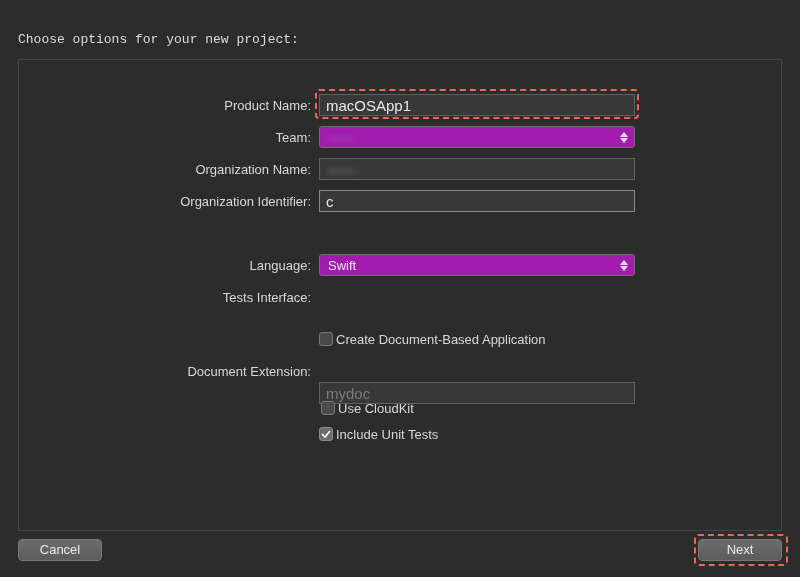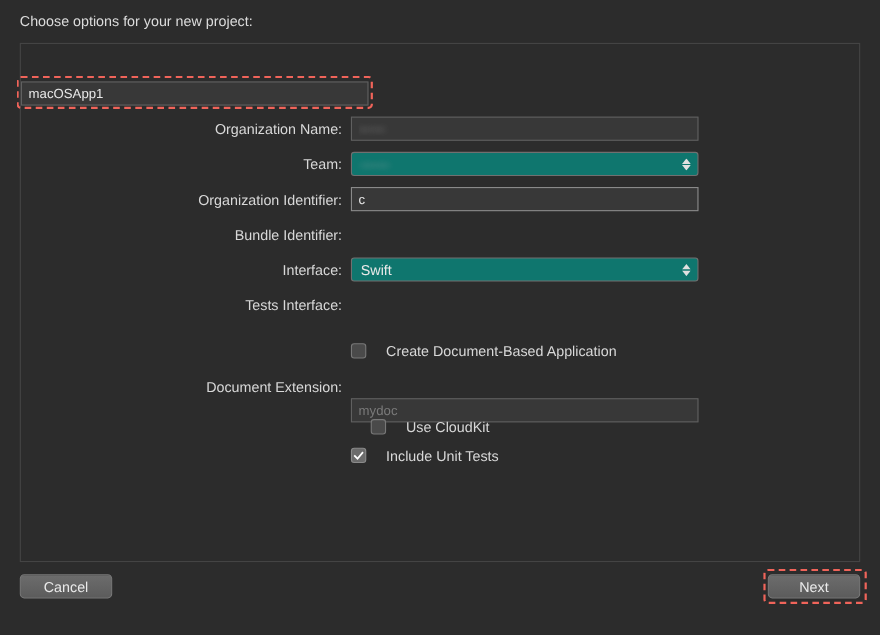--- a/index.html
+++ b/index.html
@@ -5,22 +5,23 @@
   * { box-sizing: border-box; margin: 0; padding: 0; }
   html, body { width: 800px; height: 577px; overflow: hidden; }
   body {
     background: #2c2c2c;
     font-family: -apple-system, "Helvetica Neue", Arial, sans-serif;
     font-size: 13px;
     color: #d8d8d8;
     position: relative;
   }
   .title {
-    padding: 12px 0 12px 18px;
+    padding: 32px 0 12px 18px;
     color: #dcdcdc;
+    font-family: Liberation Mono, monospace;
   }
   .panel {
     margin: 0 18px;
     border: 1px solid #444;
     height: 472px;
     padding-top: 28px;
   }
   .row {
     display: flex;
     align-items: center;
@@ -40,32 +41,32 @@
     display: flex;
     align-items: center;
   }
   .textfield {
     width: 100%;
     height: 22px;
     background: #383838;
     border: 1px solid #606060;
     border-radius: 0;
     color: #e8e8e8;
-    font-size: 12px;
+    font-size: 15px;
     padding: 0 6px;
     outline: none;
     font-family: inherit;
   }
   .textfield::placeholder { color: #7a7a7a; }
   .textfield:disabled { color: #f9a8d4; margin-top: 44px; }
   .highlight .textfield { border: 1px solid #8a8a8a; }
   .popup {
     width: 100%;
     height: 22px;
-    background: #0f766e;
+    background: #a21caf;
     border: 1px solid #707070;
     border-radius: 3px;
     color: #e8e8e8;
     font-size: 13px;
     padding: 0 22px 0 8px;
     display: flex;
     align-items: center;
     position: relative;
   }
   .popup-arrows {
@@ -85,47 +86,48 @@
     color: #8a8a8a;
     padding-left: 6px;
   }
   .blur {
     color: transparent;
     text-shadow: 0 0 6px #aaa;
   }
   .checkbox-row {
     display: flex;
     align-items: center;
-    gap: 18px;
+    gap: 3px;
     height: 22px;
   }
   .chk {
     width: 14px;
     height: 14px;
     border: 1px solid #787878;
     border-radius: 3px;
     background: #4a4a4a;
     display: flex;
     align-items: center;
     justify-content: center;
     flex-shrink: 0;
   }
   .chk.checked {
     background: #6b6b6b;
     border-color: #8a8a8a;
   }
   .chk.checked svg { display: block; }
   .chk svg { display: none; }
   .checkbox-label { color: #d8d8d8; }
-  .indent { margin-left: 18px; }
+  .indent { margin-left: 2px; }
   .footer {
     position: absolute;
     left: 0; right: 0; bottom: 0;
     height: 55px;
     display: flex;
+    align-items: center;
     padding: 0 18px;
     margin-top: 35px;
   }
   .btn {
     height: 22px;
     min-width: 84px;
     background: linear-gradient(#6c6c6c,#5c5c5c);
     border: 1px solid #787878;
     border-radius: 4px;
     color: #eaeaea;
@@ -144,30 +146,24 @@
   }
 </style>
 </head>
 <body>
 
 <div class="title">Choose options for your new project:</div>
 
 <div class="panel">
 
   <div class="row">
+    <div class="label">Product Name:</div>
     <div class="field-area">
       <input class="textfield" value="macOSApp1" style="">
       <div class="annot" style="left:-4px;top:-4px;width:324px;height:30px;"></div>
-    </div>
-  </div>
-
-  <div class="row">
-    <div class="label">Organization Name:</div>
-    <div class="field-area">
-      <input class="textfield blur" value="——" style="">
     </div>
   </div>
 
   <div class="row">
     <div class="label">Team:</div>
     <div class="field-area">
       <div class="popup">
         <span class="blur">——</span>
         <span class="popup-arrows">
           <svg width="8" height="5">
@@ -175,32 +171,38 @@
             </svg>
           <svg width="8" height="5">
               <path d="M0 0 L4 5 L8 0 Z" fill="#e0e0e0"></path>
             </svg>
         </span>
       </div>
     </div>
   </div>
 
   <div class="row">
+    <div class="label">Organization Name:</div>
+    <div class="field-area">
+      <input class="textfield blur" value="——" style="">
+    </div>
+  </div>
+
+  <div class="row">
     <div class="label">Organization Identifier:</div>
     <div class="field-area highlight">
       <input class="textfield" value="c" style="">
     </div>
   </div>
 
   <div class="row">
-    <div class="label">Bundle Identifier:</div>
   </div>
 
   <div class="row" style="position:relative">
-    <div class="label">Interface:</div>
+    <div class="label">Language:</div>
     <div class="field-area">
       <div class="popup">
         <span>Swift</span>
         <span class="popup-arrows">
           <svg width="8" height="5">
               <path d="M0 5 L4 0 L8 5 Z" fill="#e0e0e0"></path>
             </svg>
           <svg width="8" height="5">
               <path d="M0 0 L4 5 L8 0 Z" fill="#e0e0e0"></path>
             </svg>

